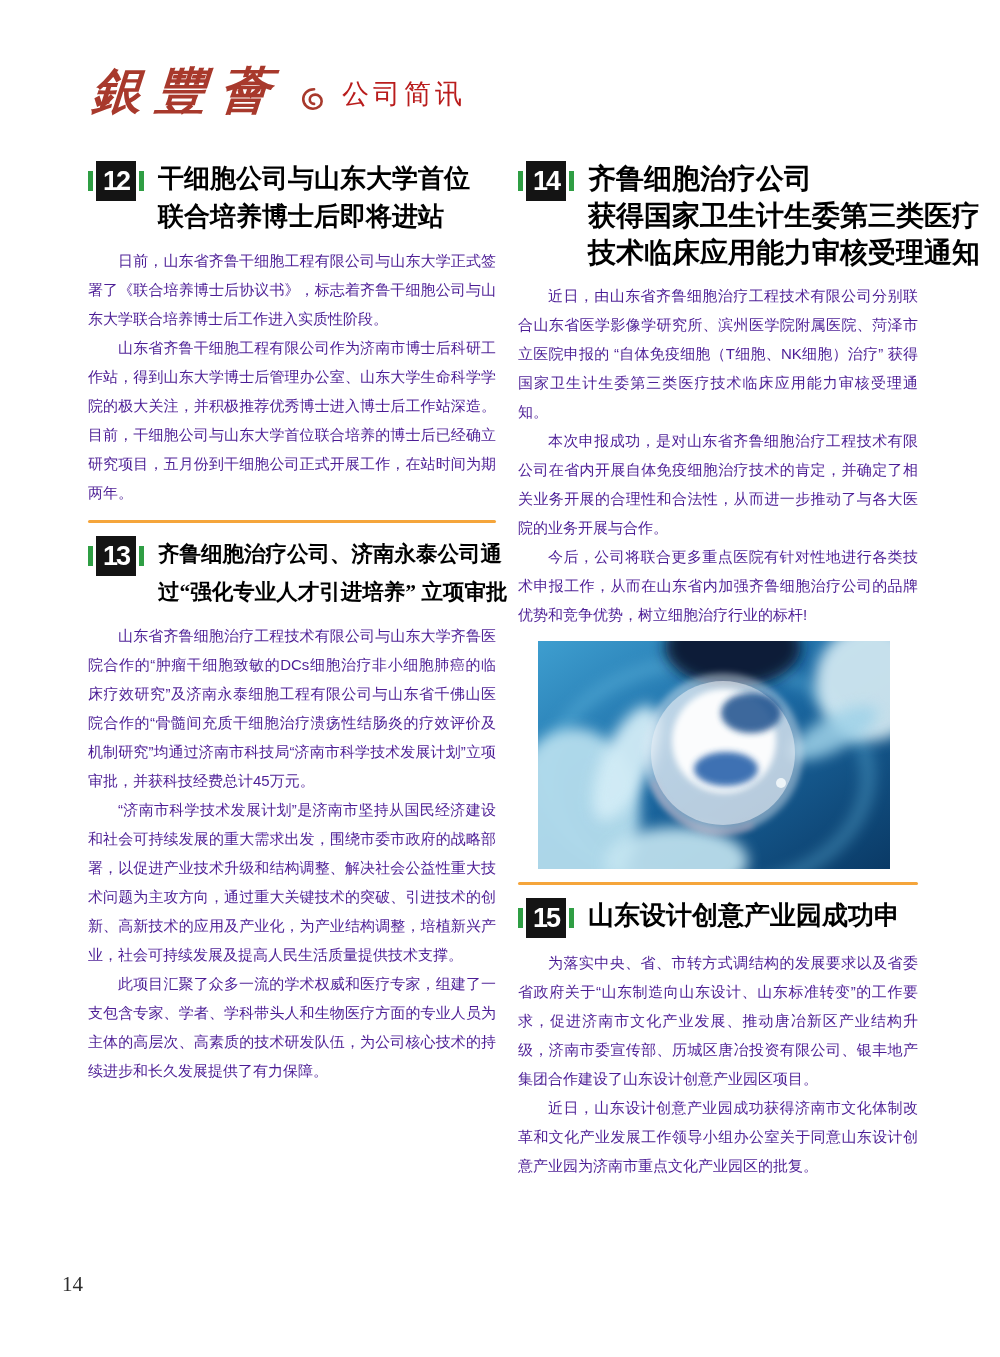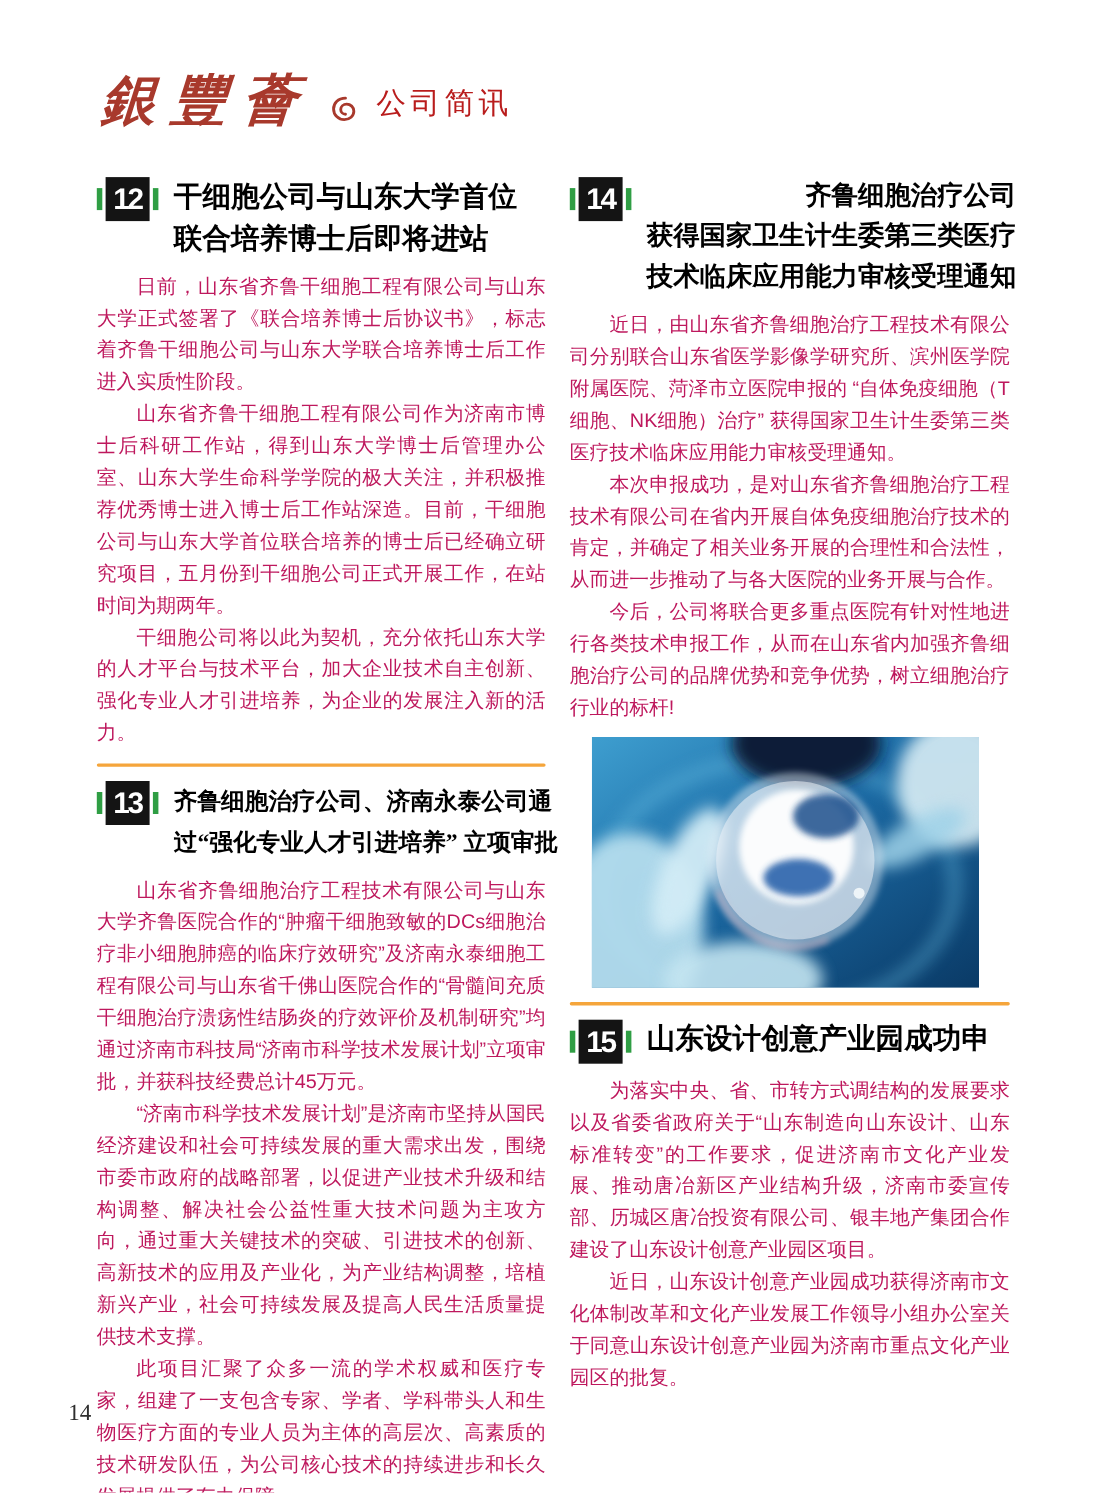--- a/index.html
+++ b/index.html
@@ -30,25 +30,25 @@
   .badge .box {
     width:40px; height:40px; background:#141414; color:#ffffff;
     display:flex; align-items:center; justify-content:center;
     font-weight:bold; font-size:27px; letter-spacing:-2px;
     font-family:"Liberation Sans", sans-serif;
   }
   .title { font-family:"Liberation Serif", serif; font-weight:bold; color:#000; }
   .title .tline { white-space:nowrap; }
   .t-28 { font-size:26px; line-height:38px; }
   .t-22 { font-size:21.5px; line-height:38px; }
-  .t-24 { font-size:24px; line-height:37px;text-align:right; }
+  .t-24 { font-size:28px; line-height:37px; }
 
   
   .body p {
-    margin:0; font-size:18px; line-height:29px; color:#be185d;
+    margin:0; font-size:15px; line-height:29px; color:#4c1d95;
     text-align:justify; text-indent:2em;
   }
 
   
   .separator { height:3px; background:#f5a53b; border-radius:2px; margin:13px 0 12px 0; }
   .photo { margin:12px 0 10px 20px; width:352px; height:228px; display:block; }
   .page-number {
     position:absolute; left:62px; top:1272px;
     font-family:"Liberation Serif", serif; font-size:21px; color:#2e2e2e;
   }
@@ -76,21 +76,20 @@
           <span class="bar"></span>
         </div>
         <div class="title t-28">
           <div class="tline">干细胞公司与山东大学首位</div>
           <div class="tline">联合培养博士后即将进站</div>
         </div>
       </div>
       <div class="body">
         <p>日前，山东省齐鲁干细胞工程有限公司与山东大学正式签署了《联合培养博士后协议书》，标志着齐鲁干细胞公司与山东大学联合培养博士后工作进入实质性阶段。</p>
         <p>山东省齐鲁干细胞工程有限公司作为济南市博士后科研工作站，得到山东大学博士后管理办公室、山东大学生命科学学院的极大关注，并积极推荐优秀博士进入博士后工作站深造。目前，干细胞公司与山东大学首位联合培养的博士后已经确立研究项目，五月份到干细胞公司正式开展工作，在站时间为期两年。</p>
-        <p>干细胞公司将以此为契机，充分依托山东大学的人才平台与技术平台，加大企业技术自主创新、强化专业人才引进培养，为企业的发展注入新的活力。</p>
       </div>
     </div>
 
     <div class="separator"></div>
 
     <div>
       <div class="article-header">
         <div class="badge">
           <span class="bar"></span>
           <span class="box">13</span>

